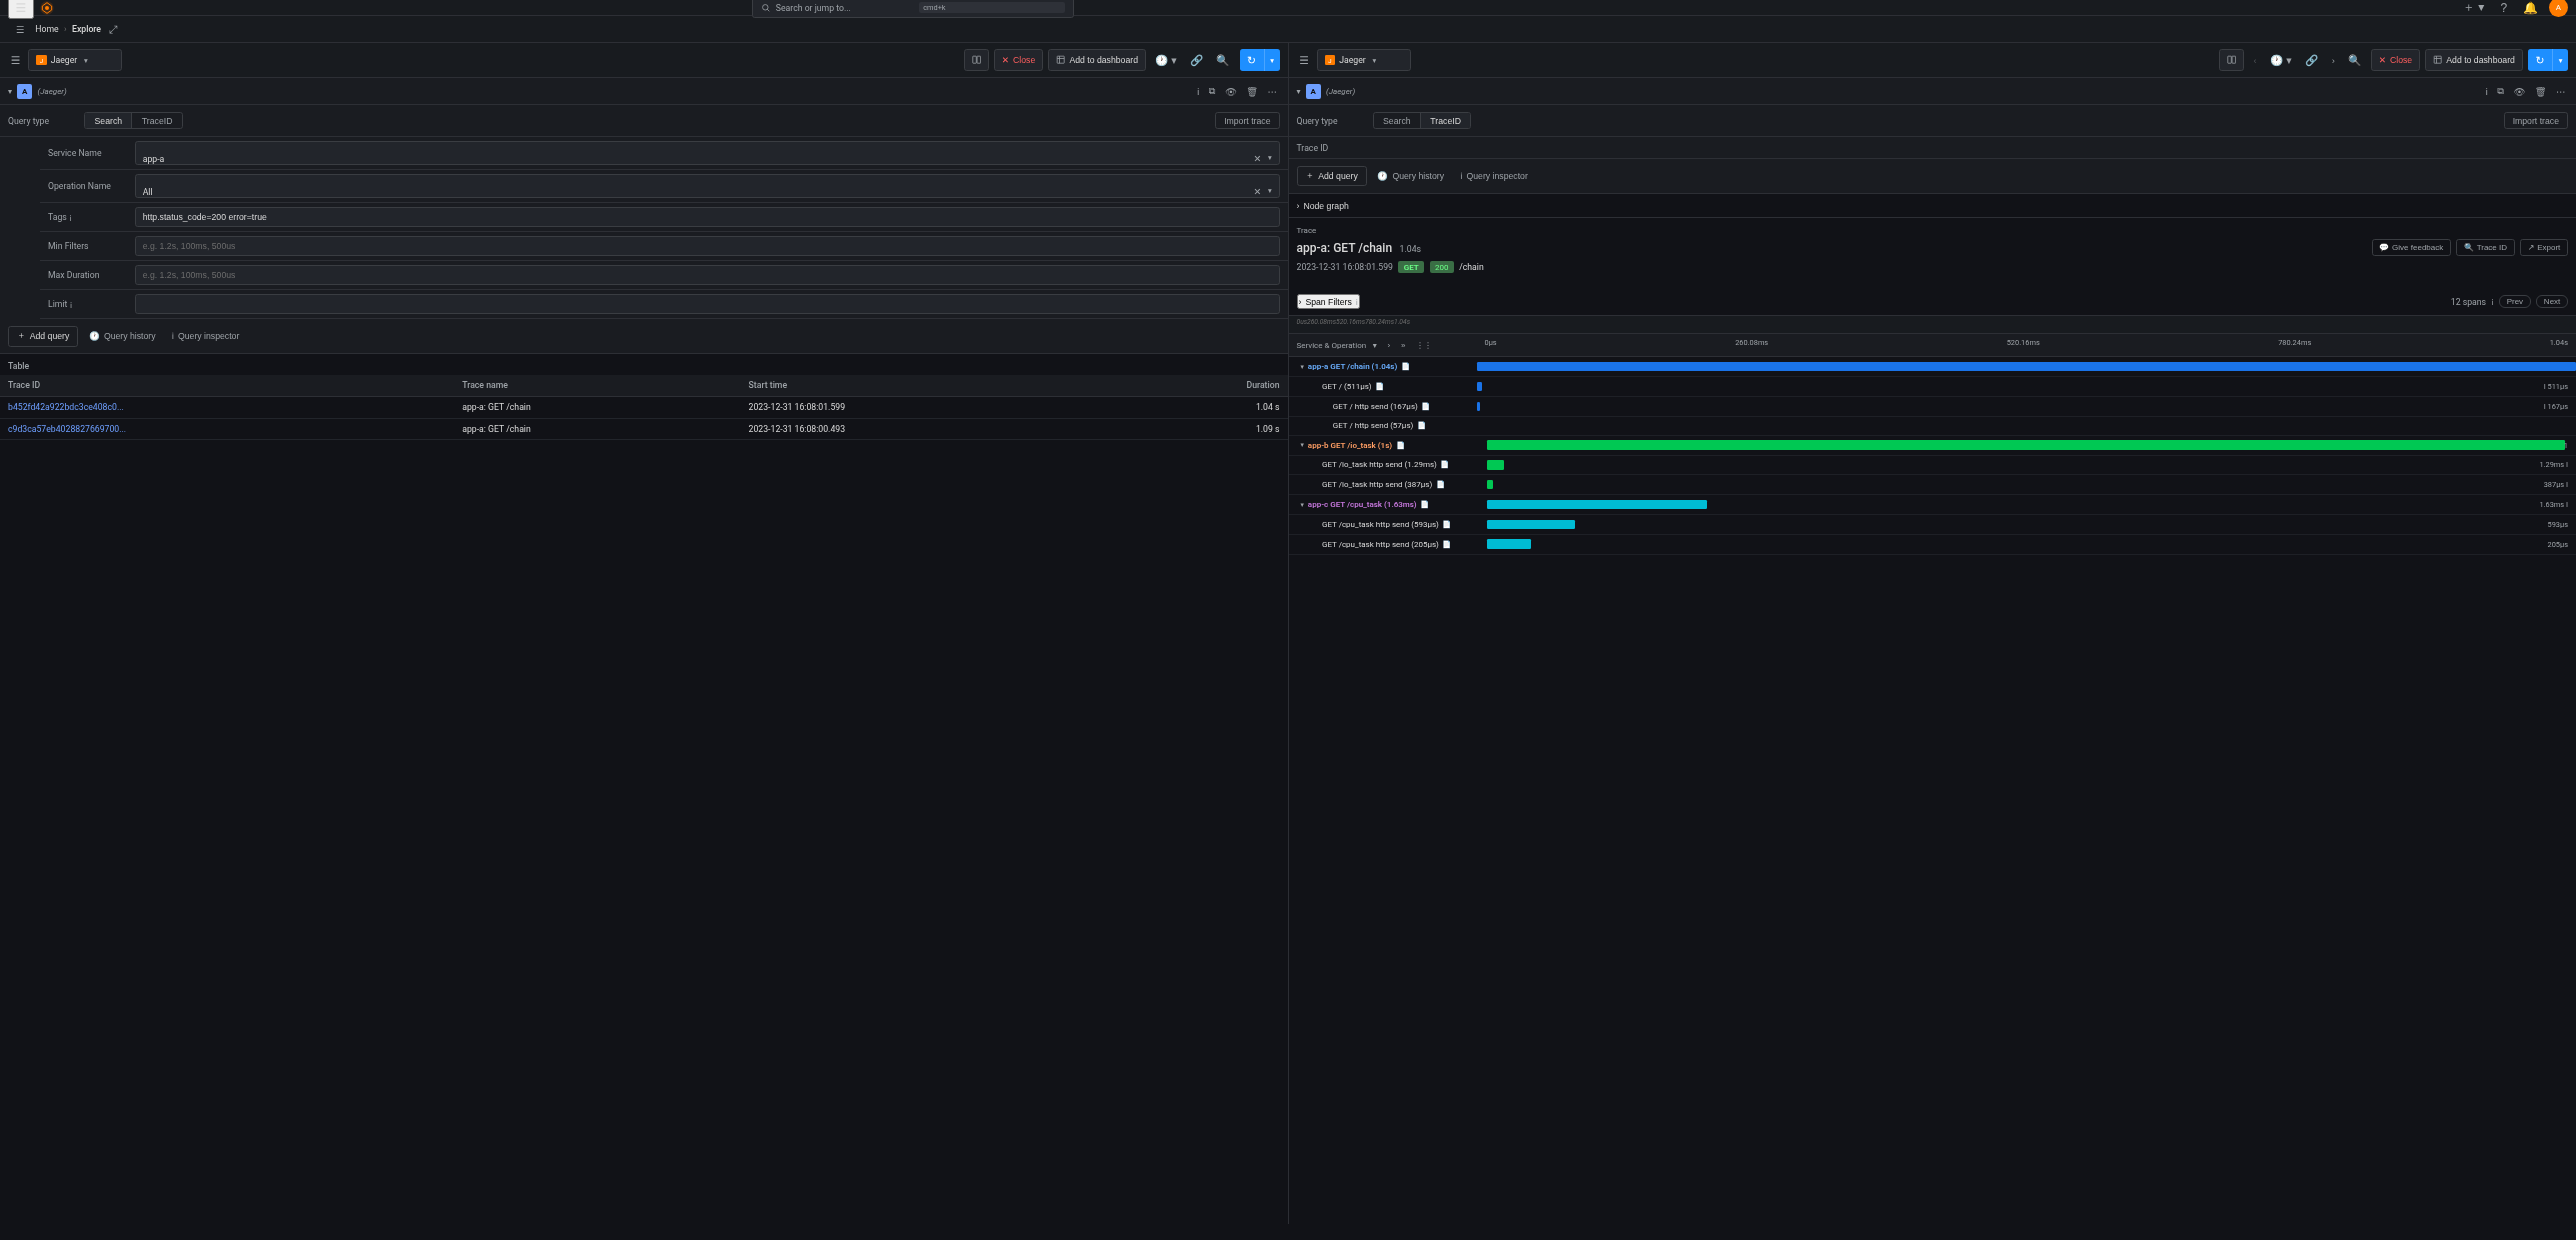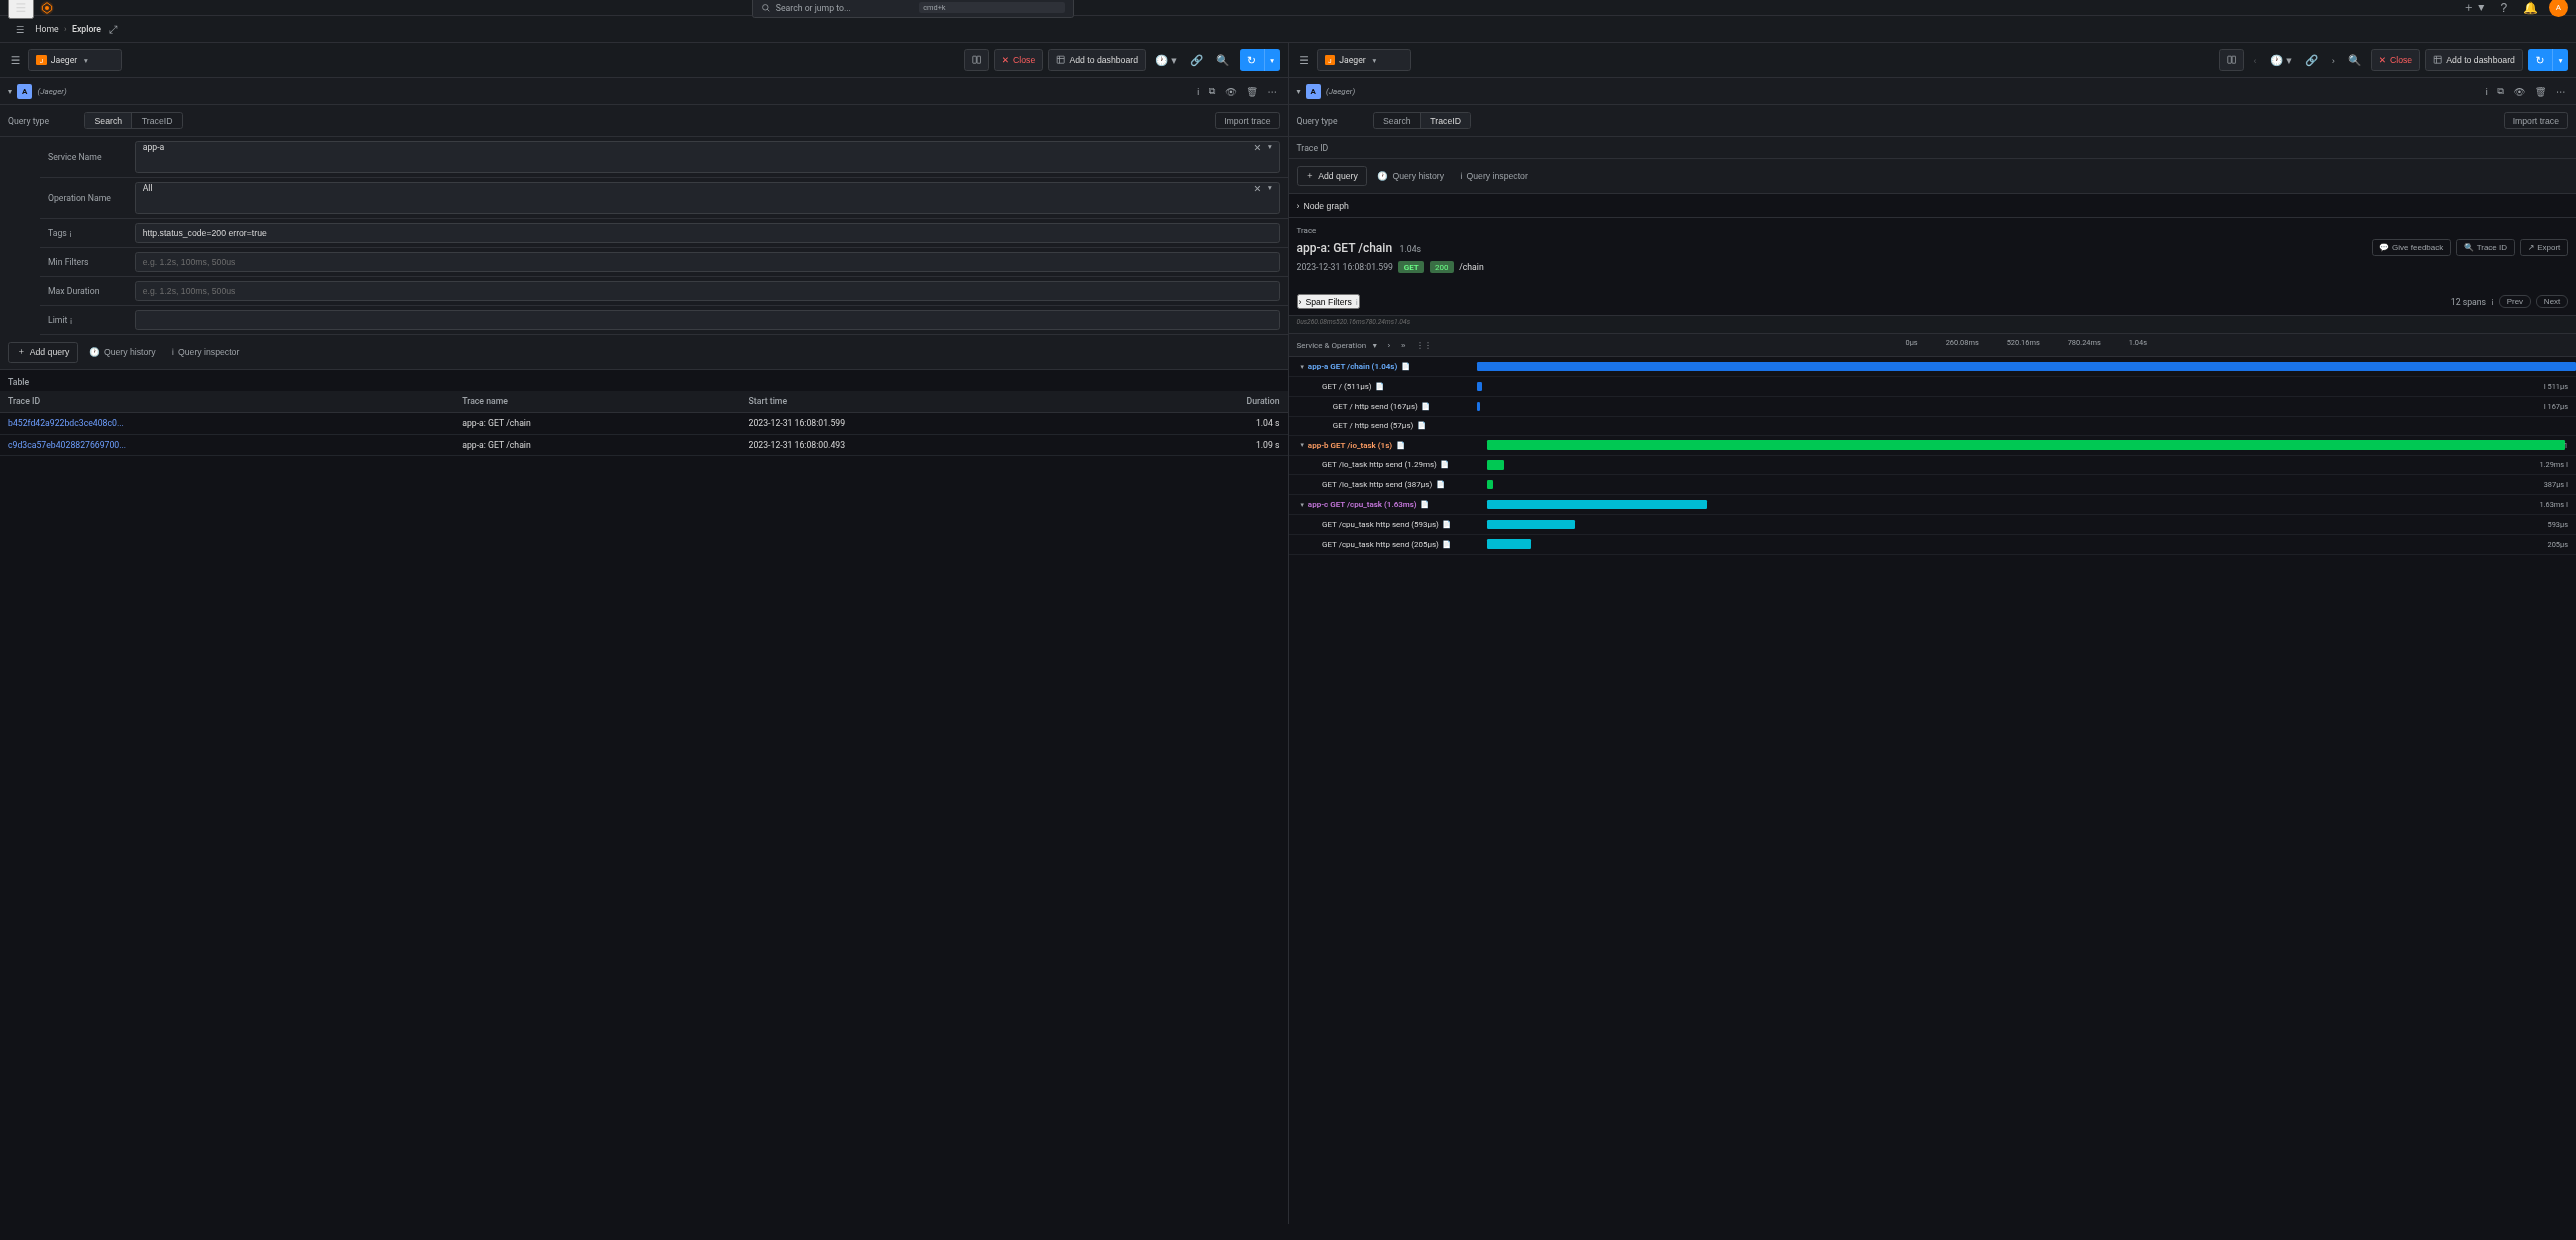--- a/index.html
+++ b/index.html
@@ -327,26 +327,26 @@
       color: #d9d9d9;
       font-size: 8.7px;
       outline: none;
     }
     .form-input::placeholder { color: #6d6d6d; }
     .form-select {
       flex: 1;
       background: #22252b;
       border: 0.7px solid #3a3d42;
       border-radius: 2.7px;
-      height: 32px;
+      height: 24px;
       padding: 0 6.7px;
       color: #d9d9d9;
       font-size: 8.7px;
       display: flex;
-      align-items: flex-start;
+      align-items: flex-end;
       justify-content: space-between;
       cursor: pointer;
     }
     .clear-btn {
       background: none;
       border: none;
       color: #9ea3a8;
       cursor: pointer;
       font-size: 9.4px;
       padding: 0 4px;
@@ -589,21 +589,21 @@
       min-width: 188px;
       font-size: 8px;
       color: #9ea3a8;
       display: flex;
       align-items: center;
       gap: 2.7px;
     }
     .timeline-scale {
       flex: 1;
       display: flex;
-      justify-content: center;
+      justify-content: space-between;
       font-size: 7.4px;
       color: #9ea3a8;
       gap: 28px;
     }
 
     
     .span-list {
       overflow: auto;
     }
     .span-row {

